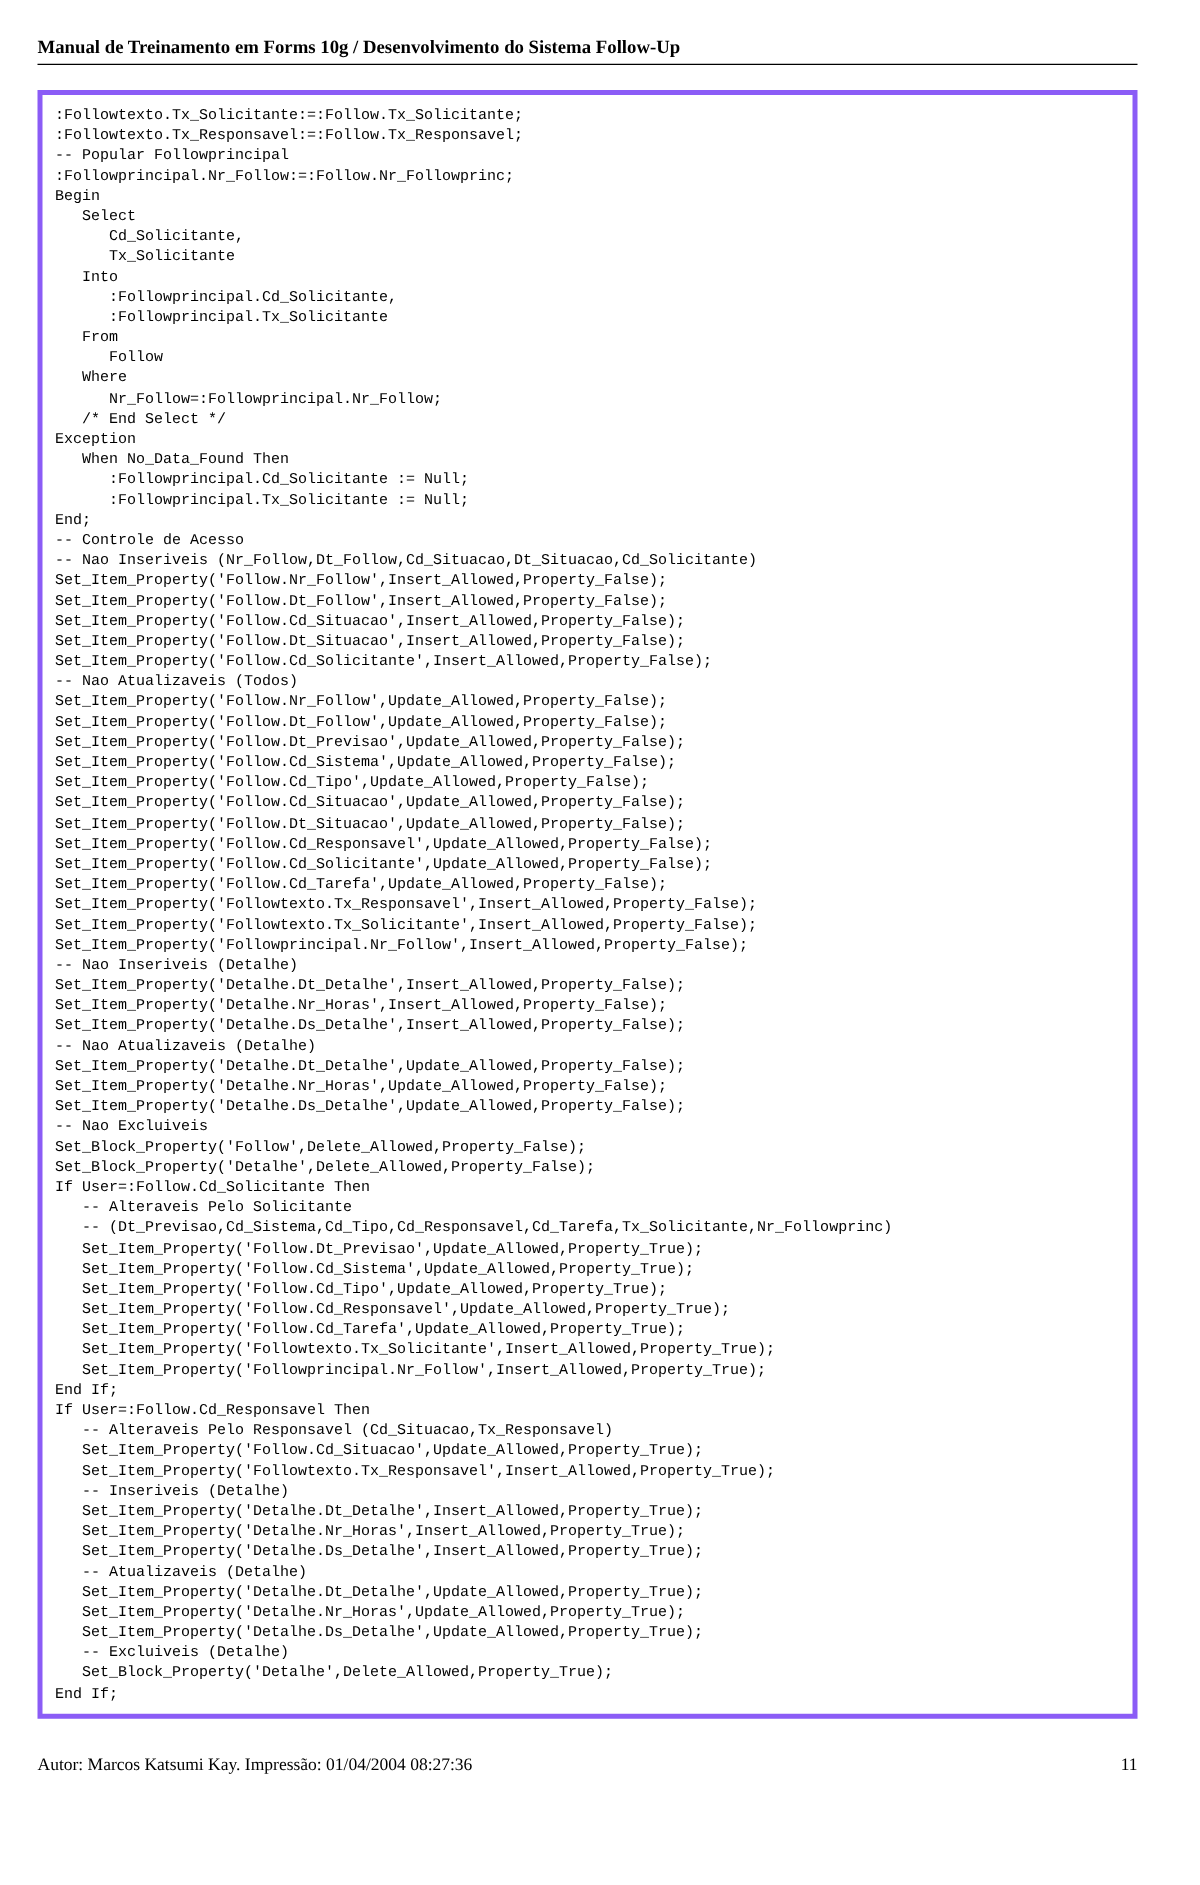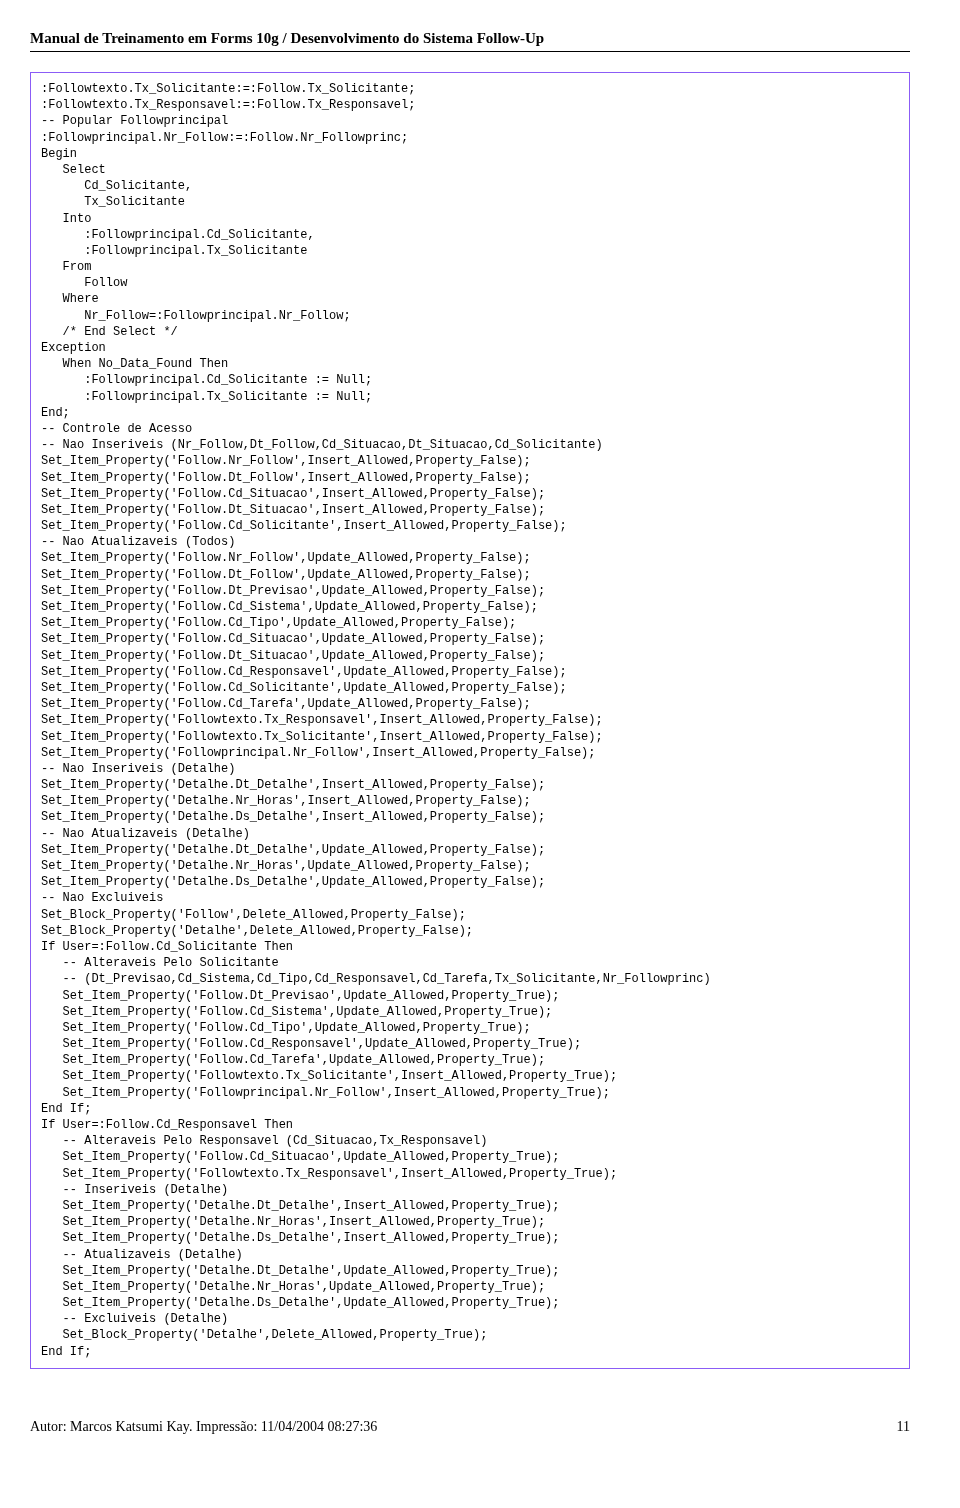--- a/index.html
+++ b/index.html
@@ -15,39 +15,38 @@
   .title {
     font-weight: bold;
     font-size: 15px;
     margin-bottom: 4px;
   }
   .title-underline {
     border-bottom: 1.5px solid #000;
     margin-bottom: 20px;
   }
   .code-box {
-    border: 1px solid #8b5cf6;
+    border: 4px solid #8b5cf6;
     padding: 8px 10px;
     font-family: "Courier New", Courier, monospace;
     font-size: 12px;
     line-height: 1.35;
     white-space: pre;
     color: #000;
     overflow: hidden;
   }
   .footer {
     margin-top: 30px;
     font-size: 14px;
     display: flex;
     justify-content: space-between;
     align-items: baseline;
   }
   .page-num {
     font-size: 14px;
-    margin-top: 20px;
   }
 </style>
 </head>
 <body>
 
 <div class="page">
   <div class="title">Manual de Treinamento em Forms 10g / Desenvolvimento do Sistema Follow-Up</div>
   <div class="title-underline"></div>
 
   <div class="code-box">:Followtexto.Tx_Solicitante:=:Follow.Tx_Solicitante;
@@ -124,16 +123,16 @@
    Set_Item_Property('Detalhe.Ds_Detalhe',Insert_Allowed,Property_True);
    -- Atualizaveis (Detalhe)
    Set_Item_Property('Detalhe.Dt_Detalhe',Update_Allowed,Property_True);
    Set_Item_Property('Detalhe.Nr_Horas',Update_Allowed,Property_True);
    Set_Item_Property('Detalhe.Ds_Detalhe',Update_Allowed,Property_True);
    -- Excluiveis (Detalhe)
    Set_Block_Property('Detalhe',Delete_Allowed,Property_True);
 End If;</div>
 
   <div class="footer">
-    <span>Autor: Marcos Katsumi Kay. Impressão: 11/04/2004 08:27:36</span>
+    <span>Autor: Marcos Katsumi Kay. Impressão: 01/04/2004 08:27:36</span>
     <span class="page-num">11</span>
   </div>
 </div>
 
 </body></html>

